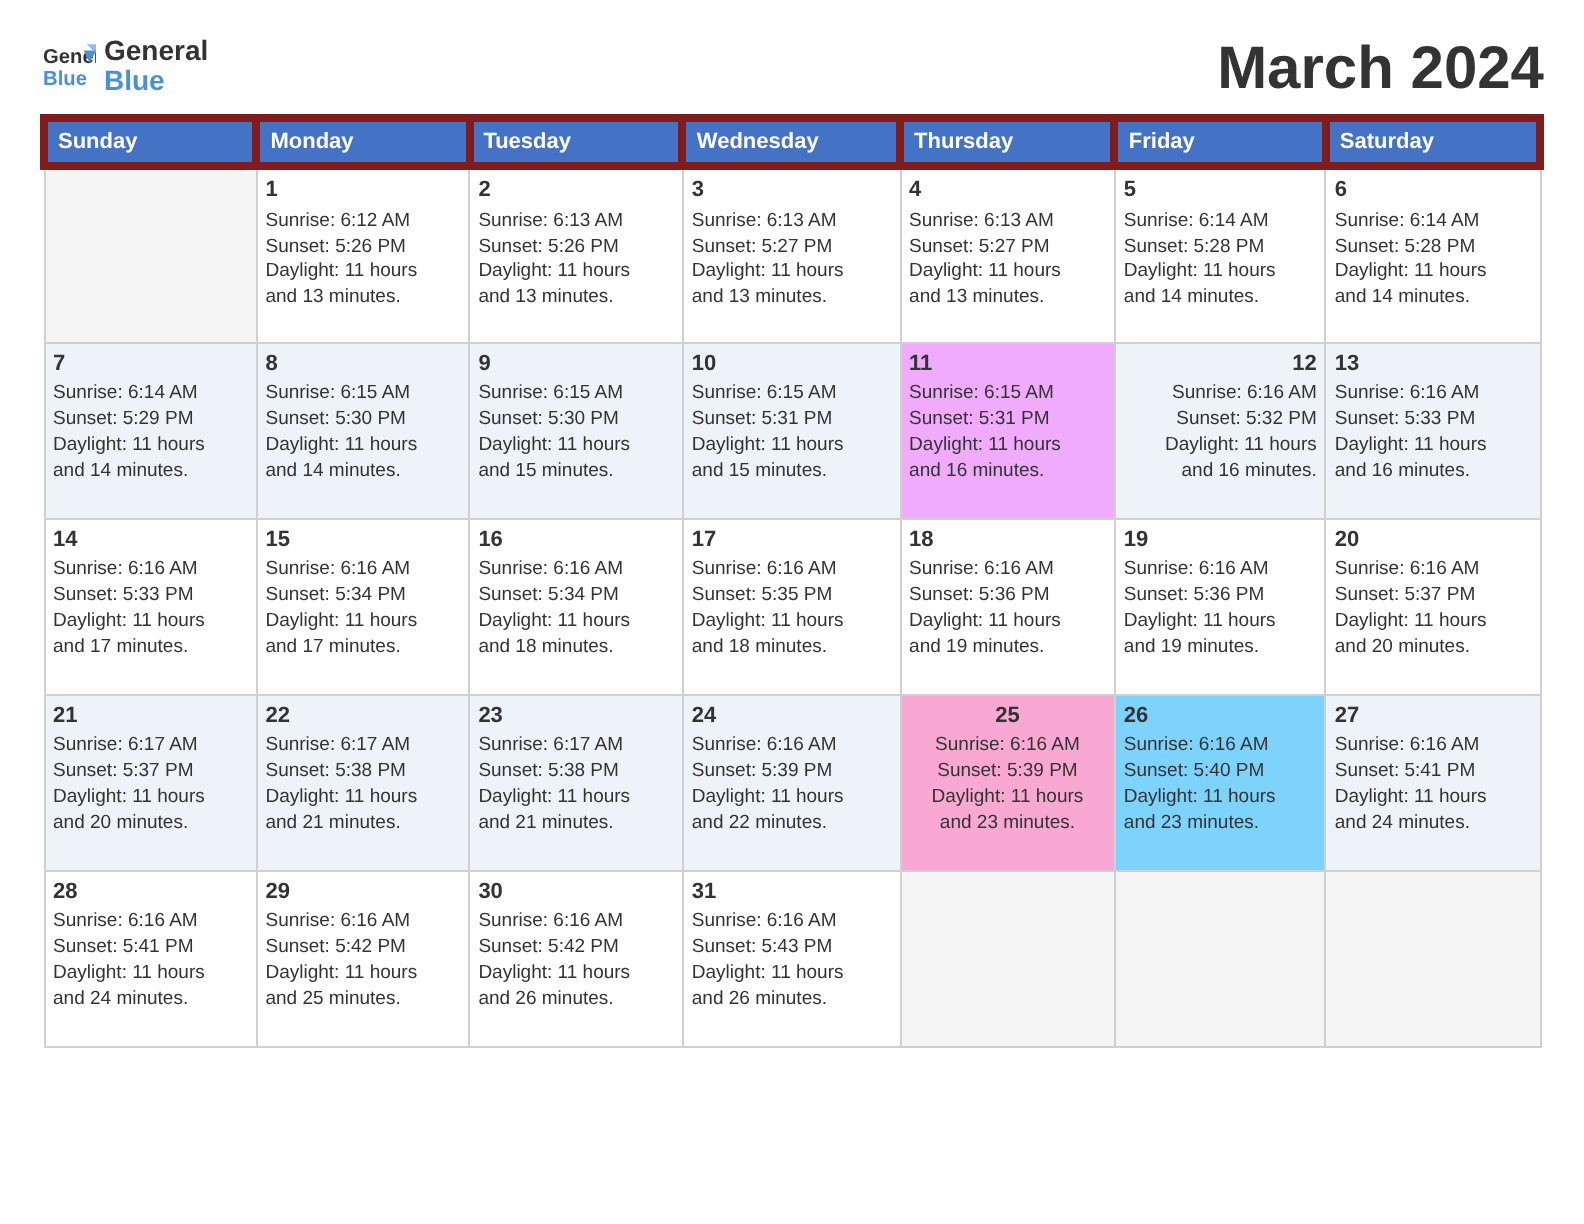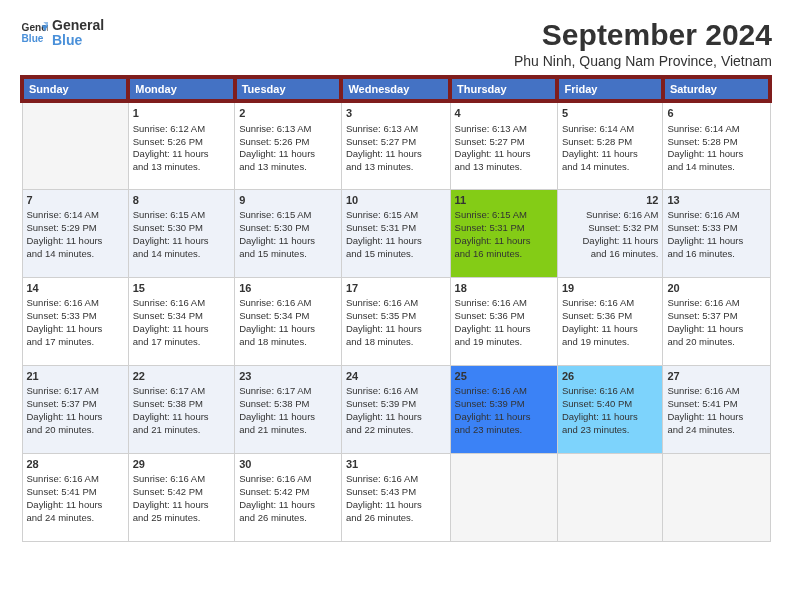--- a/index.html
+++ b/index.html
@@ -92,22 +92,21 @@
         <text x="2" y="30" font-size="13" font-weight="bold" fill="#4a90d9">Blue</text>
         <polygon points="28,8 36,8 32,16" fill="#4a90d9"></polygon>
         <polygon points="30,4 36,4 36,10" fill="#4a90d9" opacity="0.6"></polygon>
       </svg>
       <div style="display:flex;flex-direction:column;line-height:1.1;">
         <span style="font-size:14px;font-weight:bold;color:#333;">General</span>
         <span style="font-size:14px;font-weight:bold;color:#4a90d9;">Blue</span>
       </div>
     </div>
     <div class="title-block">
-      <div class="main-title">September 2024</div>
-      <div class="sub-title">Phu Ninh, Quang Nam Province, Vietnam</div>
+      <div class="main-title">March 2024</div>
     </div>
   </div>
 
   <table class="calendar">
     <thead>
       <tr>
         <th>Sunday</th>
         <th>Monday</th>
         <th>Tuesday</th>
         <th>Wednesday</th>
@@ -184,21 +183,21 @@
             <div>Daylight: 11 hours</div>
             <div>and 15 minutes.</div>
           </td>
           <td style="background: rgb(238, 242, 249);">
             <div class="day-num">10</div>
             <div>Sunrise: 6:15 AM</div>
             <div>Sunset: 5:31 PM</div>
             <div>Daylight: 11 hours</div>
             <div>and 15 minutes.</div>
           </td>
-          <td style="background: #84cc16;">
+          <td style="background: #f0abfc;">
             <div class="day-num">11</div>
             <div>Sunrise: 6:15 AM</div>
             <div>Sunset: 5:31 PM</div>
             <div>Daylight: 11 hours</div>
             <div>and 16 minutes.</div>
           </td>
           <td style="background: rgb(238, 242, 249); text-align: right;">
             <div class="day-num">12</div>
             <div>Sunrise: 6:16 AM</div>
             <div>Sunset: 5:32 PM</div>
@@ -286,21 +285,21 @@
             <div>Daylight: 11 hours</div>
             <div>and 21 minutes.</div>
           </td>
           <td style="background: rgb(238, 242, 249);">
             <div class="day-num">24</div>
             <div>Sunrise: 6:16 AM</div>
             <div>Sunset: 5:39 PM</div>
             <div>Daylight: 11 hours</div>
             <div>and 22 minutes.</div>
           </td>
-          <td style="background: #3b82f6;">
+          <td style="background: #f9a8d4; text-align: center;">
             <div class="day-num">25</div>
             <div>Sunrise: 6:16 AM</div>
             <div>Sunset: 5:39 PM</div>
             <div>Daylight: 11 hours</div>
             <div>and 23 minutes.</div>
           </td>
           <td style="background: #7dd3fc;">
             <div class="day-num">26</div>
             <div>Sunrise: 6:16 AM</div>
             <div>Sunset: 5:40 PM</div>

